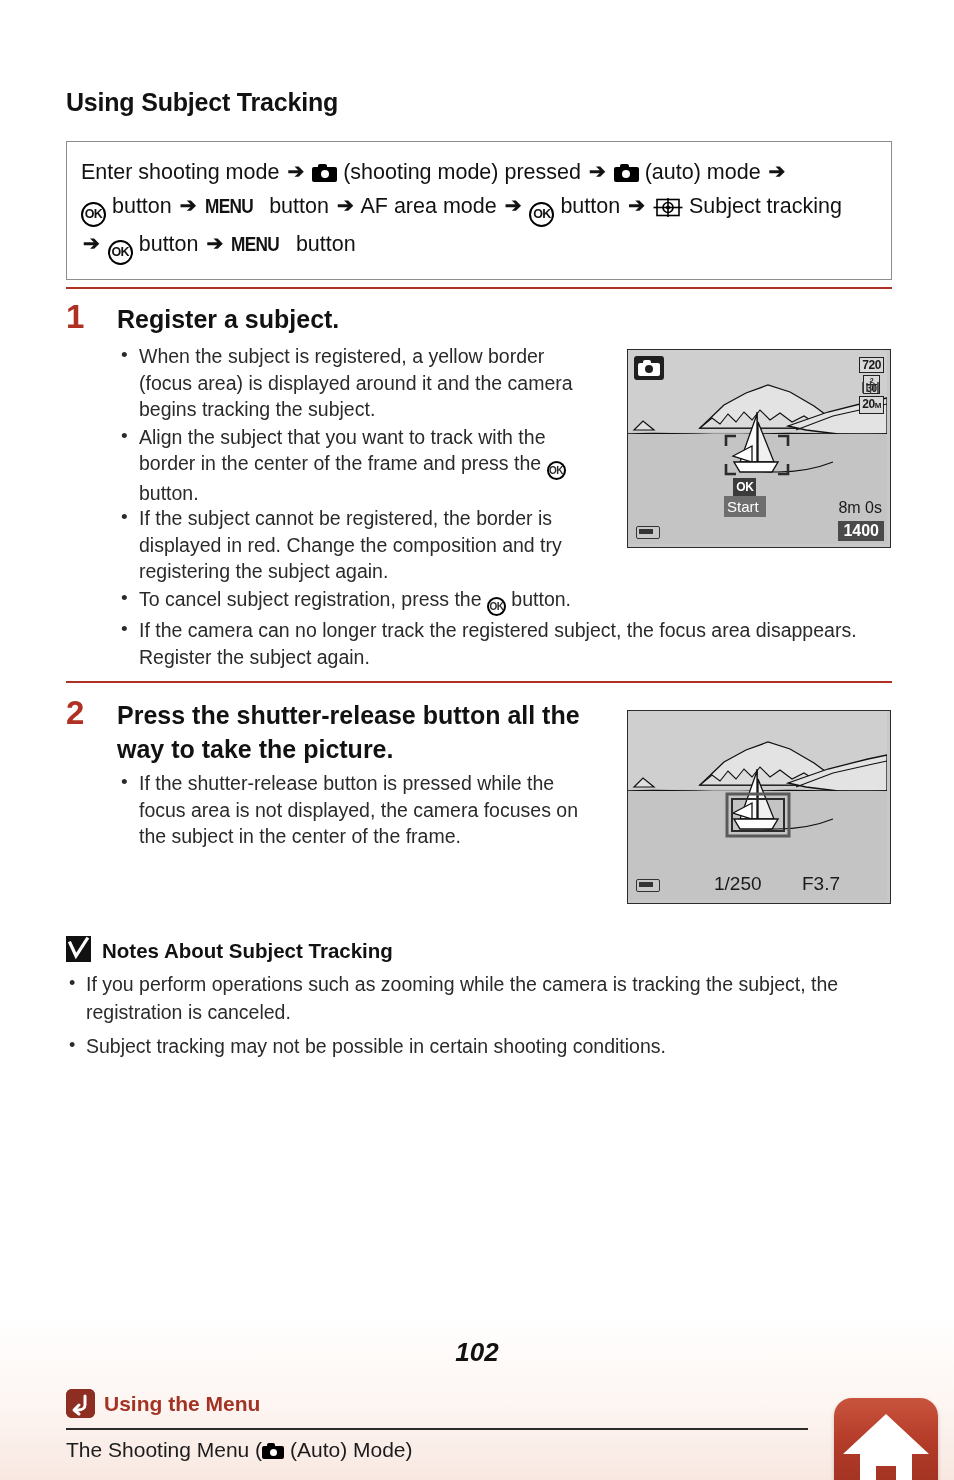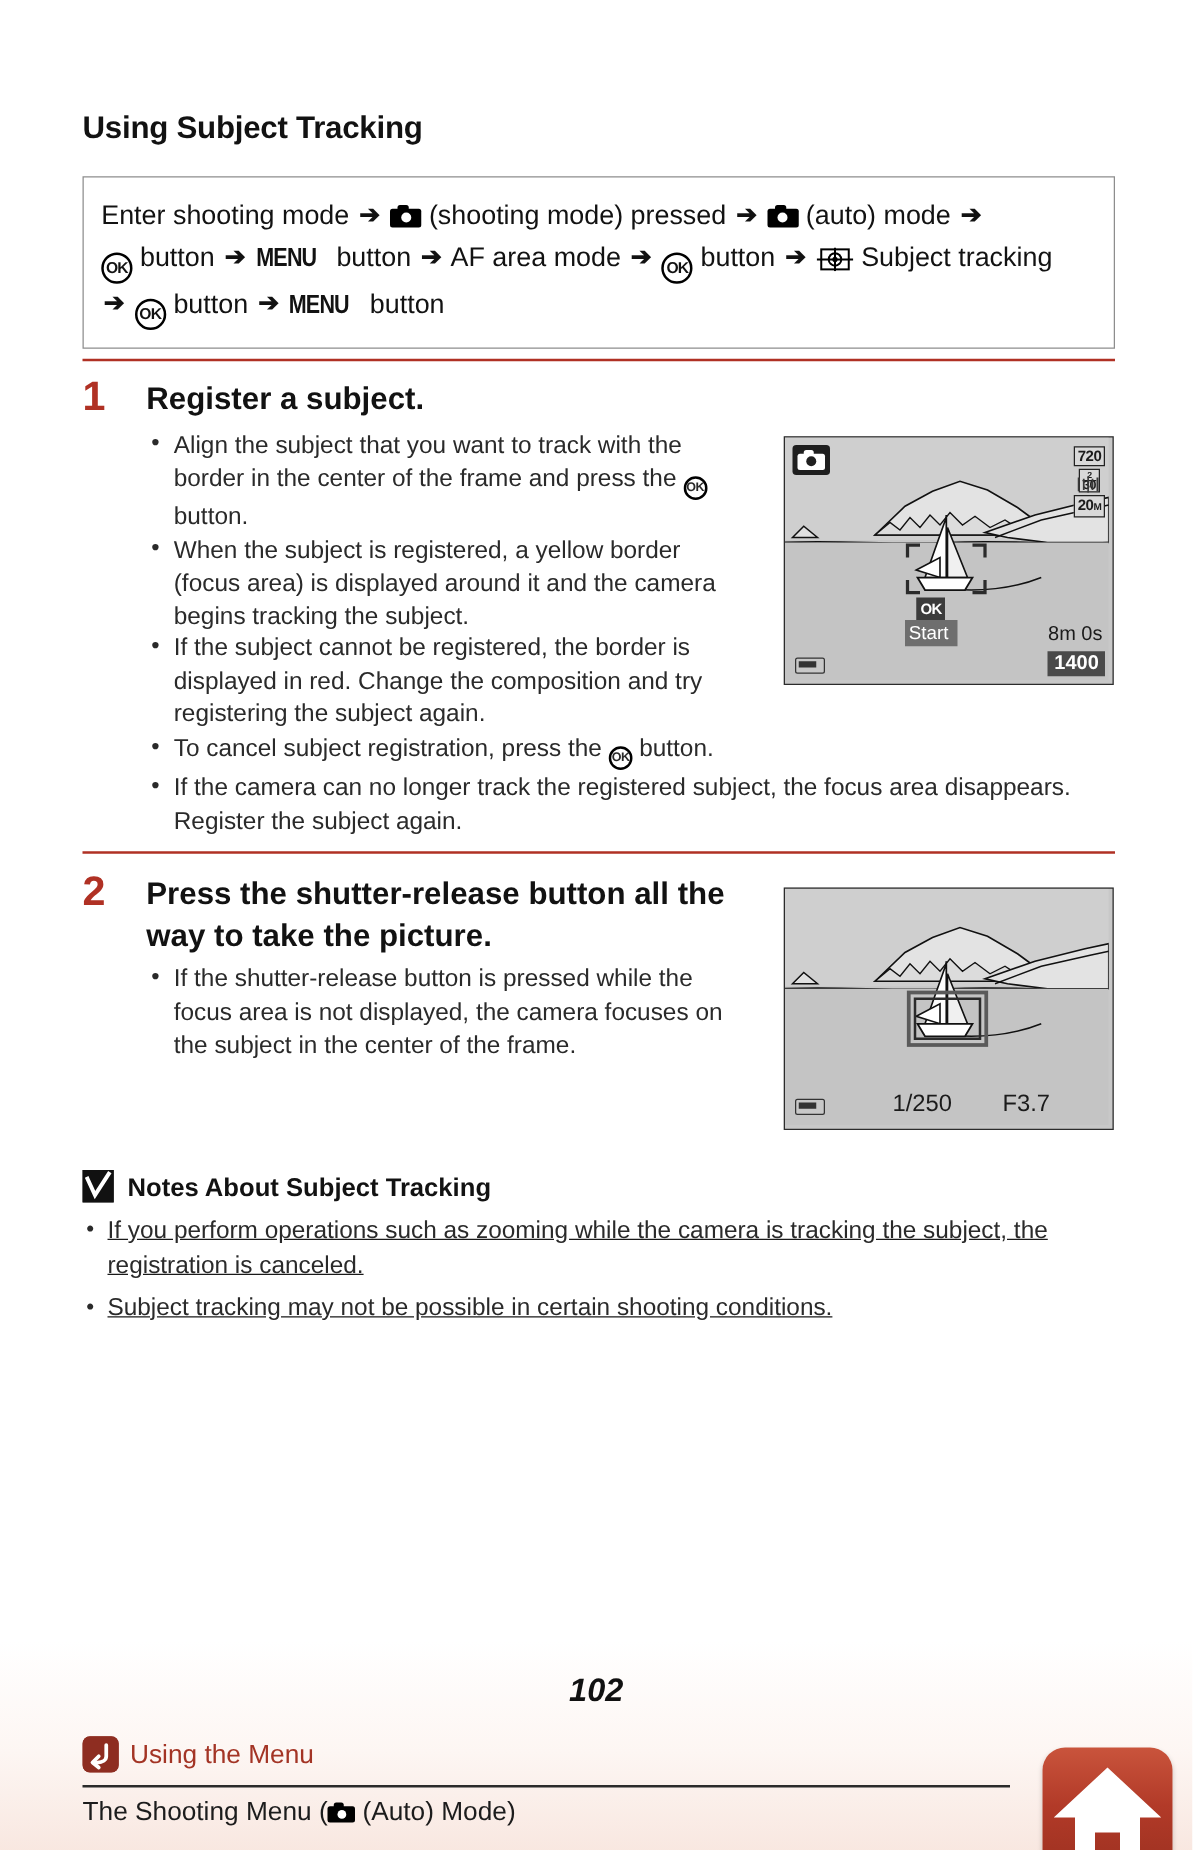--- a/index.html
+++ b/index.html
@@ -250,21 +250,21 @@
     color: #121212;
   }
   .note-mark {
     position: absolute;
     width: 25px; height: 26px;
     background: #111;
   }
   .note-mark svg { display:block; }
   ul.notes {
     position: absolute;
-    margin: 0; padding: 0; list-style: none; text-decoration: underline;
+    margin: 0; padding: 0; list-style: none;
   }
   ul.notes li {
     position: relative;
     padding-left: 20px;
     font-size: 19.5px;
     line-height: 28px;
     color: #2a2a2a;
   }
   ul.notes li::before {
     content: "\2022";
@@ -294,20 +294,21 @@
   .foot-badge {
     width: 29px; height: 29px;
     background: #8e2d21;
     border-radius: 6px;
     position: relative;
   }
   .foot-badge svg { display:block; }
   .foot-link-text {
     font-size: 21px;
     color: #a33425;
+    font-weight: bold;
   }
   .foot-rule {
     position: absolute;
     left: 66px;
     top: 1388px;
     width: 742px;
     height: 2px;
     background: #2b2b2b;
   }
   .foot-bottom {
@@ -393,24 +394,24 @@
     </div>
   </div>
 
   <div class="rule" style="top:247px;"></div>
 
   <div class="step-num" style="left:66px; top:258px;">1</div>
   <div class="step-head" style="left:117px; top:262px; width:500px;">Register a subject.</div>
 
   <ul class="bullets" style="left:117px; top:303px; width:480px;">
     <li>
-      <span>Align the subject that you want to track with the border in the center of the frame and press the </span><span class="ok-sm">OK</span><span> button.</span>
+      <span>When the subject is registered, a yellow border (focus area) is displayed around it and the camera begins tracking the subject.</span>
     </li>
     <li>
-      <span>When the subject is registered, a yellow border (focus area) is displayed around it and the camera begins tracking the subject.</span>
+      <span>Align the subject that you want to track with the border in the center of the frame and press the </span><span class="ok-sm">OK</span><span> button.</span>
     </li>
   </ul>
 
   <ul class="bullets" style="left:117px; top:465px; width:480px;">
     <li>
       <span>If the subject cannot be registered, the border is displayed in red. Change the composition and try registering the subject again.</span>
     </li>
   </ul>
 
   <ul class="bullets" style="left:117px; top:546px; width:770px;">

